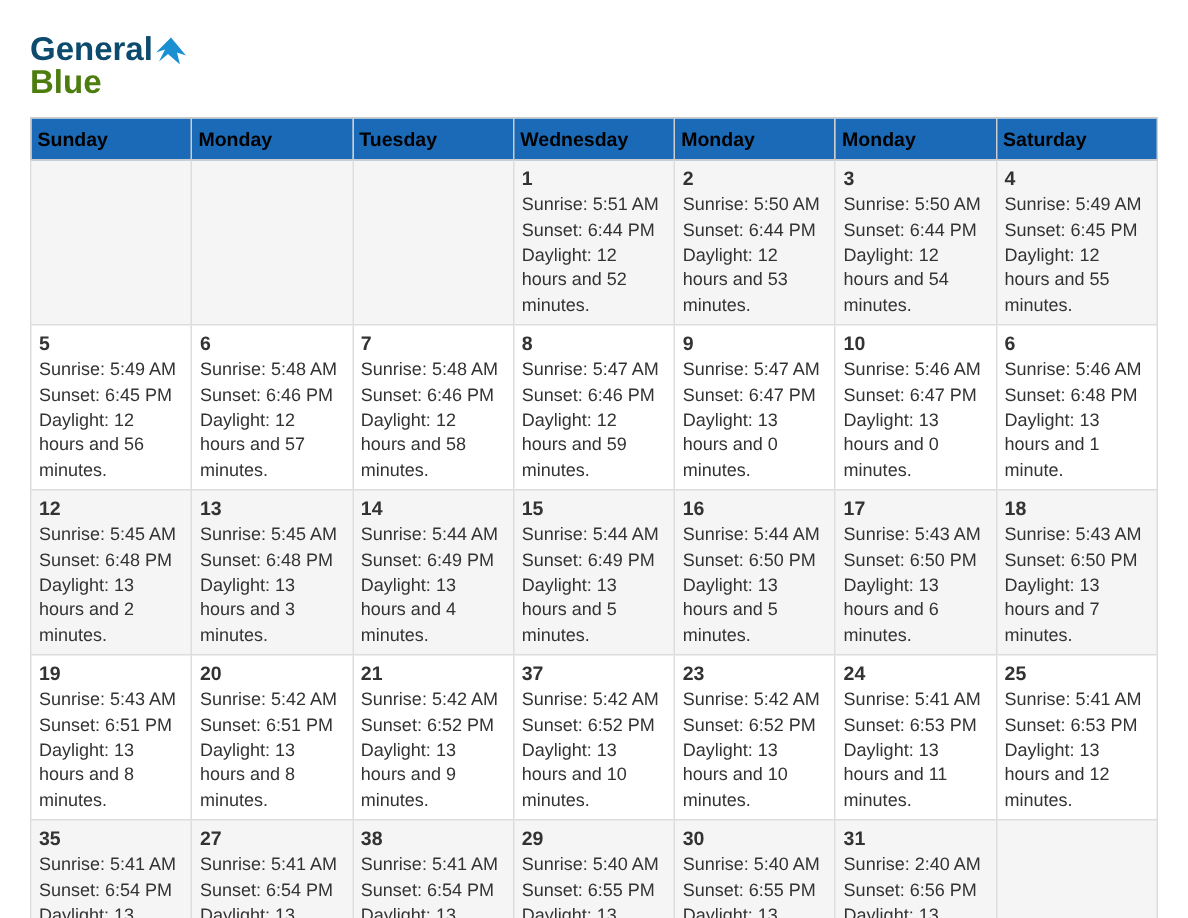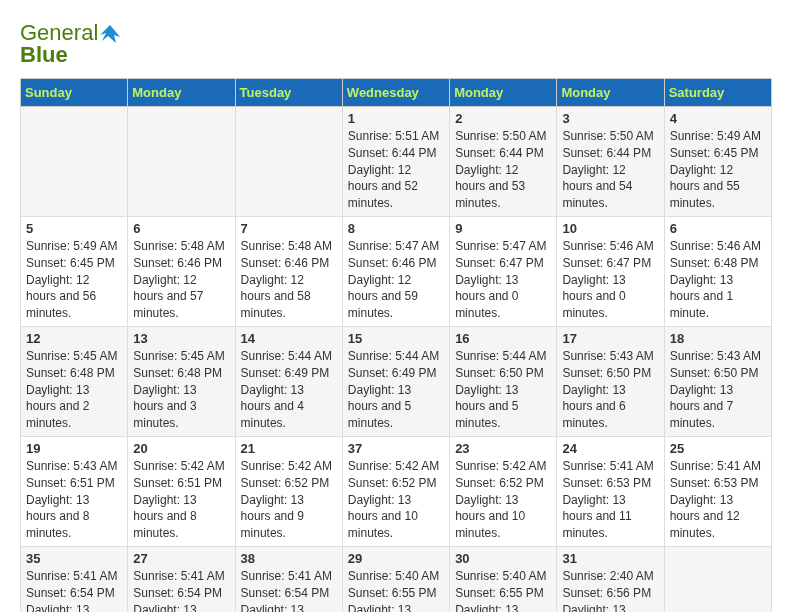--- a/index.html
+++ b/index.html
@@ -37,21 +37,21 @@
       font-size: 16px;
       color: #333;
     }
     table {
       width: 100%;
       border-collapse: collapse;
       table-layout: fixed;
     }
     thead tr {
       background-color: #1a6ab8;
-      color: #bef264;
+      color: #000000;
       padding-left: 36px;
     }
     thead th {
       padding: 6px 4px;
       text-align: left;
       font-size: 13px;
       font-weight: bold;
       border: 1px solid #ccc;
     }
     tbody tr {
@@ -81,21 +81,21 @@
       line-height: 1.4;
       color: #333;
     }
   </style>
 </head>
 <body>
 
 <div class="header">
   <div class="logo">
     <div class="logo-line">
-      <span style="font-size:22px;font-weight:normal;color:#4d7c0f;">General</span>
+      <span style="font-size:22px;font-weight:bold;color:#0c4a6e;">General</span>
       <svg width="20" height="20" viewBox="0 0 20 20" style="margin-left:2px;">
         <polygon points="10,2 20,14 14,12 16,20 8,13 2,18 6,10 0,12" fill="#1a8fd1"></polygon>
       </svg>
     </div>
     <span style="font-size:22px;font-weight:bold;color:#4d7c0f;margin-top:-4px;text-align:right;">Blue</span>
   </div>
   <div class="title-block">
     <div class="month-year"></div>
     <div class="location"></div>
   </div>

